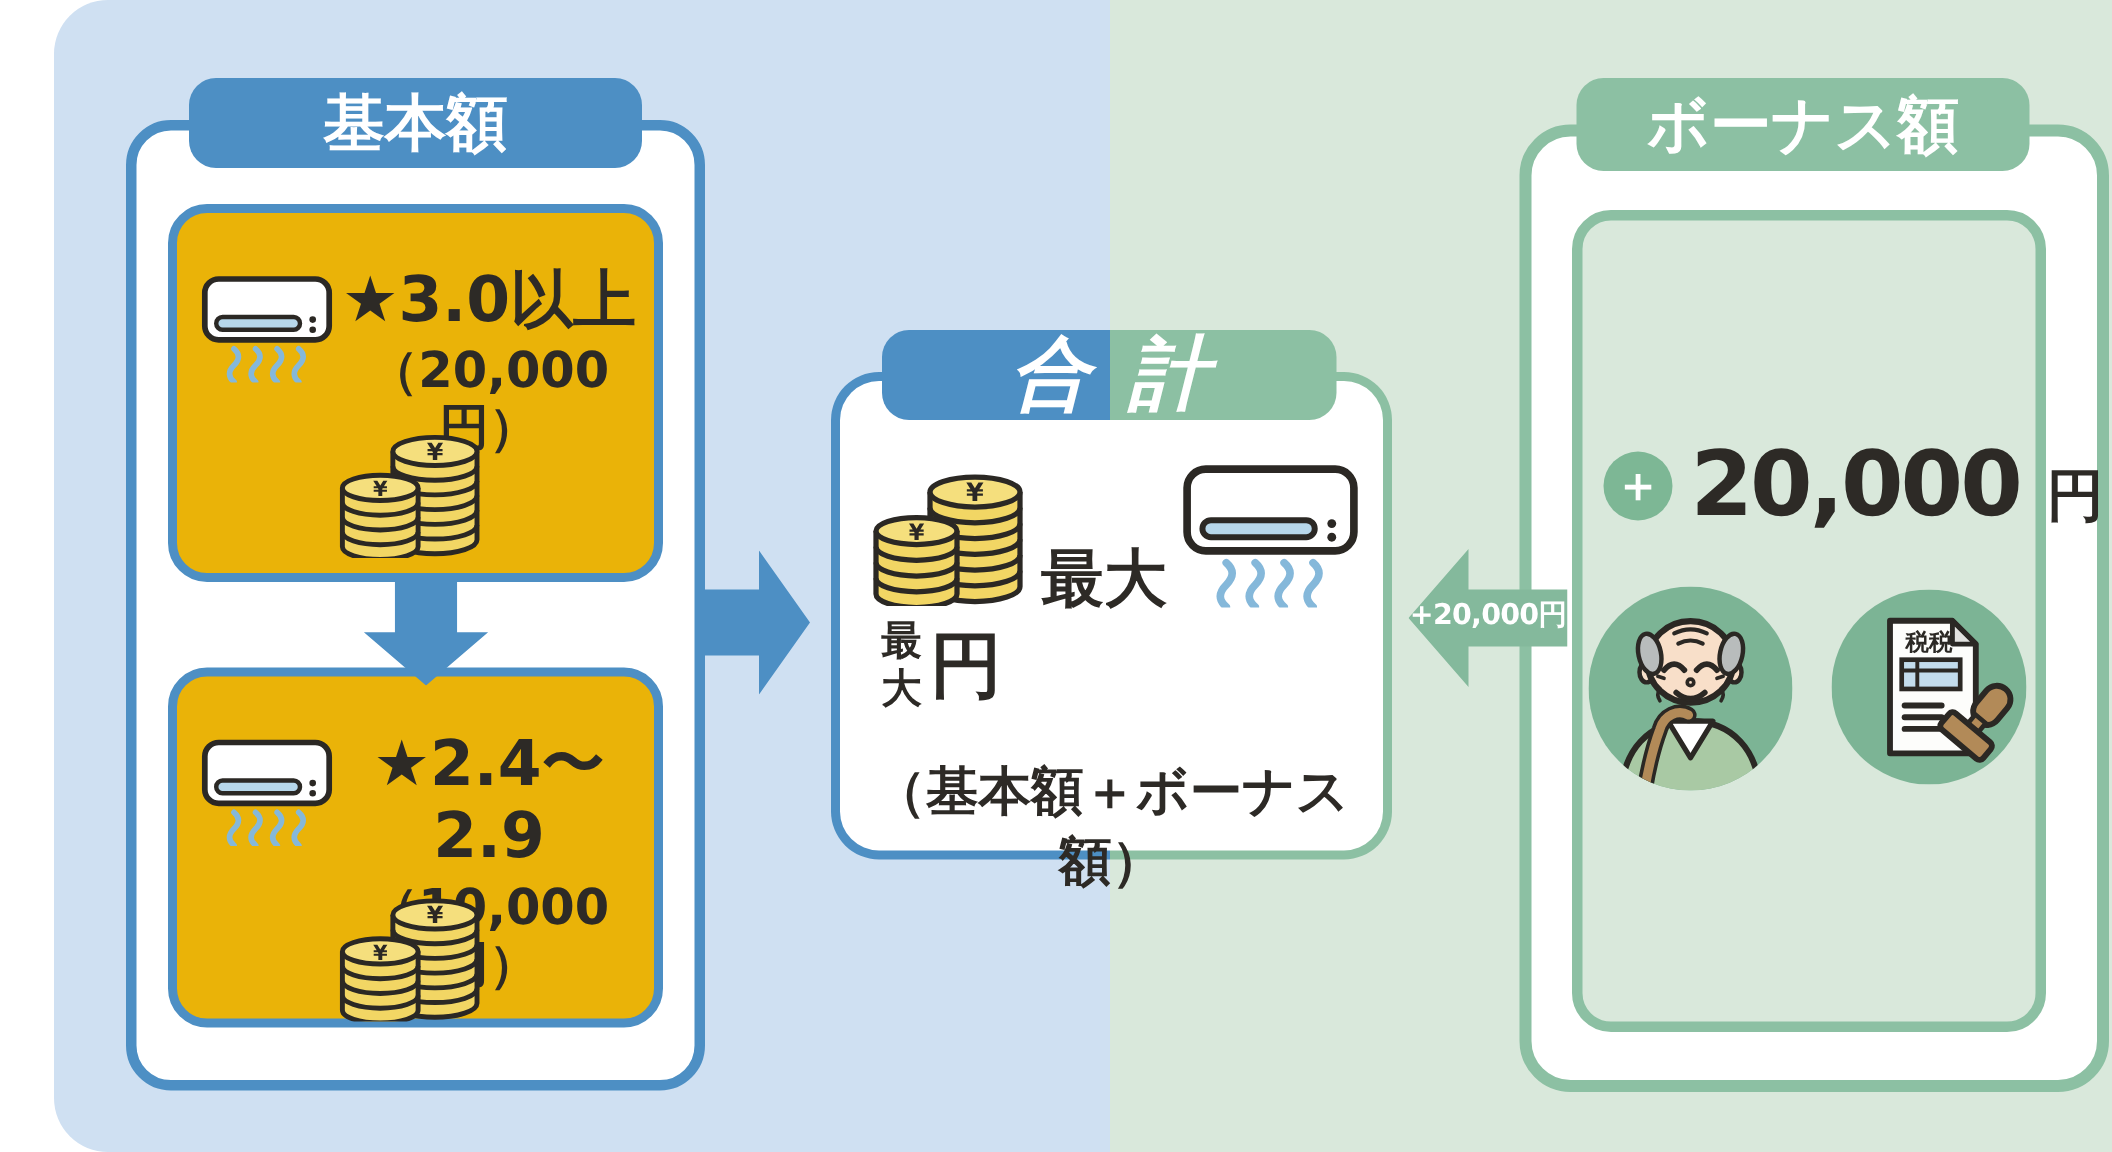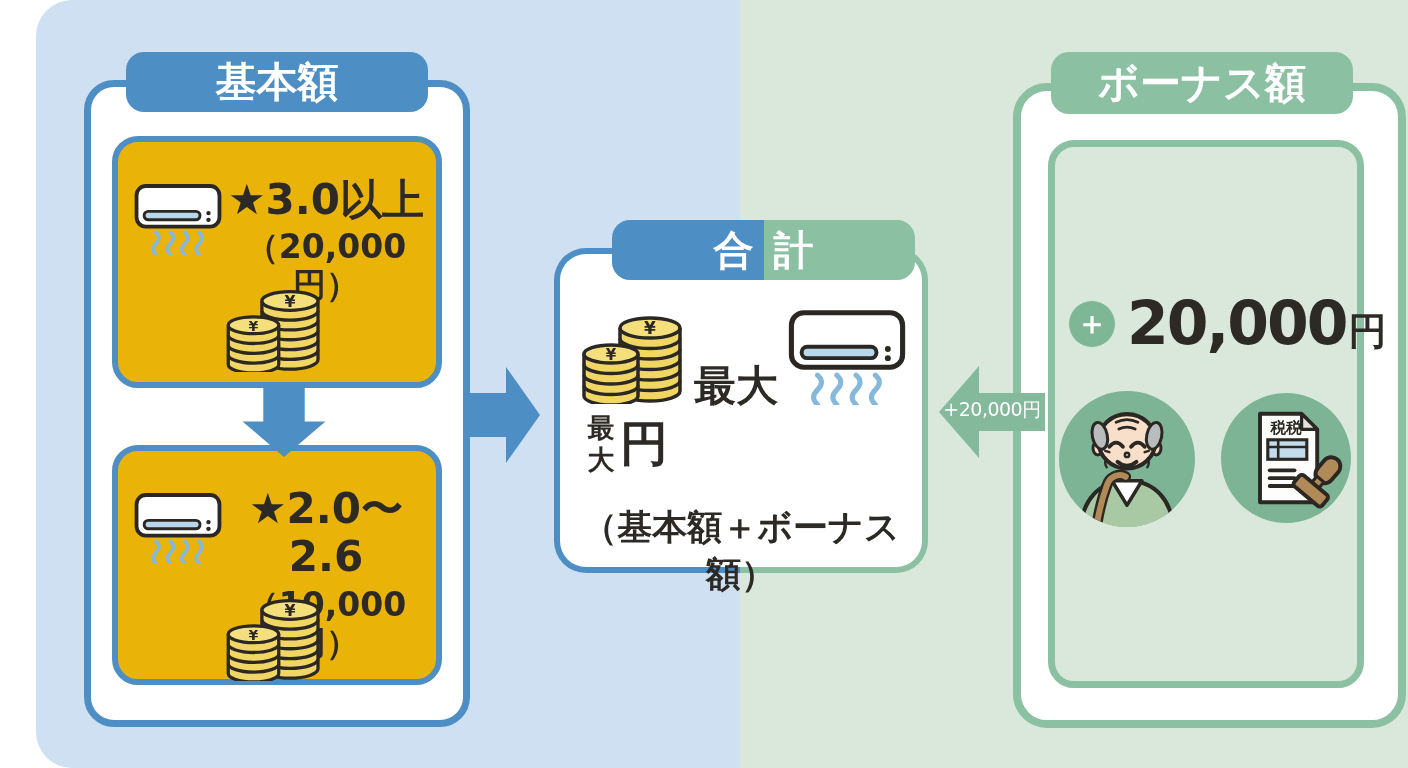--- a/index.html
+++ b/index.html
@@ -4,57 +4,57 @@
 <style>
   html,body{margin:0;padding:0;background:#ffffff;}
   .canvas{position:relative;width:1408px;height:768px;font-family:"DejaVu Sans",sans-serif;color:#2d2a26;background:#ffffff;overflow:hidden;margin-left:36px;}
   .bg{position:absolute;inset:0;border-radius:36px;overflow:hidden;}
   .bg-half{position:absolute;top:0;bottom:0;width:704px;}
   .bg-left{left:0;background:#cfe0f2;}
   .bg-right{left:704px;background:#d9e8db;}
 
   .pill{position:absolute;display:flex;align-items:center;justify-content:center;color:#fff;font-weight:bold;font-size:41px;border-radius:18px;z-index:6;}
   .pill-basic{left:90px;top:52px;width:302px;height:60px;background:#4d8fc4;}
-  .pill-total{left:576px;top:220px;width:303px;height:60px;background:linear-gradient(90deg,#4d8fc4 0 50.2%,#8cc0a3 50.2% 100%);font-size:40px;}
+  .pill-total{left:552px;top:220px;width:303px;height:60px;background:linear-gradient(90deg,#4d8fc4 0 50.2%,#8cc0a3 50.2% 100%);font-size:53px;font-style:italic;}
   .pill-total span{letter-spacing:.5em;margin-right:-.5em;}
   .pill-bonus{left:1015px;top:52px;width:302px;height:62px;background:#8cc0a3;text-align:right;}
 
   .basic-panel{position:absolute;left:48px;top:80px;width:386px;height:647px;box-sizing:border-box;background:#fff;border:7px solid #4d8fc4;border-radius:30px;z-index:1;}
   .tier-box{position:absolute;left:76px;width:330px;box-sizing:border-box;background:#eab308;border:6px solid #4d8fc4;border-radius:26px;z-index:2;}
   .tier-1{top:136px;height:252px;}
   .tier-2{top:445px;height:240px;}
   .tier-ac{position:absolute;left:16px;top:41px;width:88px;height:72px;}
   .tier-text{position:absolute;left:100px;top:34px;width:216px;text-align:center;font-weight:bold;line-height:1.15;}
   .tier-rating{font-size:42px;}
   .tier-amount{font-size:33px;margin-top:4px;}
   .tier-coins{position:absolute;left:108px;top:144px;width:98px;height:86px;}
 
   .arrow{position:absolute;z-index:5;}
   .arrow-down{left:206px;top:386px;width:84px;height:71px;}
   .arrow-right-blue{left:434px;top:367px;width:70px;height:96px;}
   .arrow-left-green{left:903px;top:366px;width:106px;height:92px;}
-  .arrow-label{position:absolute;left:903px;top:397px;width:106px;text-align:center;font-size:19px;font-weight:normal;color:#fff;z-index:6;letter-spacing:-.5px;}
+  .arrow-label{position:absolute;left:903px;top:397px;width:106px;text-align:center;font-size:19px;font-weight:bold;color:#fff;z-index:6;letter-spacing:-.5px;}
 
   .total-box{position:absolute;left:518px;top:248px;width:374px;height:325px;box-sizing:border-box;padding:6px;border-radius:32px;background:linear-gradient(90deg,#4d8fc4 0 49.7%,#8cc0a3 49.7% 100%);z-index:2;}
   .total-inner{position:relative;width:100%;height:100%;background:#fff;border-radius:26px;}
   .total-coins{position:absolute;left:22px;top:58px;width:104px;height:92px;}
   .total-max{position:absolute;left:134px;top:104px;font-size:42px;font-weight:bold;}
   .total-ac{position:absolute;left:228px;top:55px;width:118px;height:96px;}
   .total-amount-row{position:absolute;left:24px;top:158px;display:flex;align-items:center;}
   .v-label{width:34px;font-size:27px;line-height:1.2;font-weight:bold;text-align:center;word-break:break-all;}
   .amount-big{display:flex;align-items:baseline;font-weight:bold;}
   .amount-big .num{font-size:76px;letter-spacing:-3px;line-height:1;}
   .amount-big .unit{font-size:48px;margin-left:2px;}
   .total-formula{position:absolute;left:0;right:0;top:250px;text-align:center;font-size:35px;font-weight:bold;}
 
   .bonus-outer{position:absolute;left:977px;top:83px;width:393px;height:645px;box-sizing:border-box;background:#fff;border:8px solid #8cc0a3;border-radius:34px;z-index:1;}
   .bonus-inner{position:absolute;left:1012px;top:140px;width:316px;height:548px;box-sizing:border-box;background:#d9e8db;border:7px solid #8cc0a3;border-radius:26px;z-index:2;}
   .bonus-row{position:absolute;left:14px;top:142px;width:288px;display:flex;align-items:center;gap:12px;}
   .plus-circle{width:46px;height:46px;border-radius:50%;background:#7db795;color:#fff;display:flex;align-items:center;justify-content:center;font-size:32px;font-weight:bold;flex:0 0 auto;}
-  .bonus-amount{display:flex;align-items:baseline;font-weight:bold;}
+  .bonus-amount{display:flex;align-items:baseline;font-weight:bold;gap:16px;}
   .bonus-amount .num{font-size:60px;letter-spacing:-2px;line-height:1.15;}
   .bonus-amount .unit{font-size:38px;margin-left:2px;}
   .icon-circle{position:absolute;}
   .icon-man{left:4px;top:244px;width:136px;height:136px;}
   .icon-tax{left:166px;top:246px;width:130px;height:130px;}
 </style>
 </head>
 <body>
 
 <div class="canvas">
@@ -121,21 +121,21 @@
         <circle cx="88" cy="35" r="2.6" fill="#2b2824"></circle>
         <circle cx="88" cy="43" r="2.6" fill="#2b2824"></circle>
         <g stroke="#85b8da" stroke-width="4.5" fill="none" stroke-linecap="round">
           <path d="M26,58 q7,6 0,13 t0,13"></path>
             <path d="M43,58 q7,6 0,13 t0,13"></path>
           <path d="M60,58 q7,6 0,13 t0,13"></path>
             <path d="M77,58 q7,6 0,13 t0,13"></path>
         </g>
       </svg>
       <div class="tier-text">
-        <div class="tier-rating">★2.0〜2.6</div>
+        <div class="tier-rating">★2.4〜2.9</div>
         <div class="tier-amount">（10,000円）</div>
       </div>
       <svg class="tier-coins" viewBox="0 0 104 92">
         <g>
           <path d="M38,16 V79 A30 10 0 0 0 98,79 V16" fill="#f2d664" stroke="#2b2824" stroke-width="3.5"></path>
           <g fill="none" stroke="#2b2824" stroke-width="3.5">
             <path d="M38,26.5 A30 10 0 0 0 98,26.5"></path>
               <path d="M38,37 A30 10 0 0 0 98,37"></path>
             <path d="M38,47.5 A30 10 0 0 0 98,47.5"></path>
               <path d="M38,58 A30 10 0 0 0 98,58"></path>

